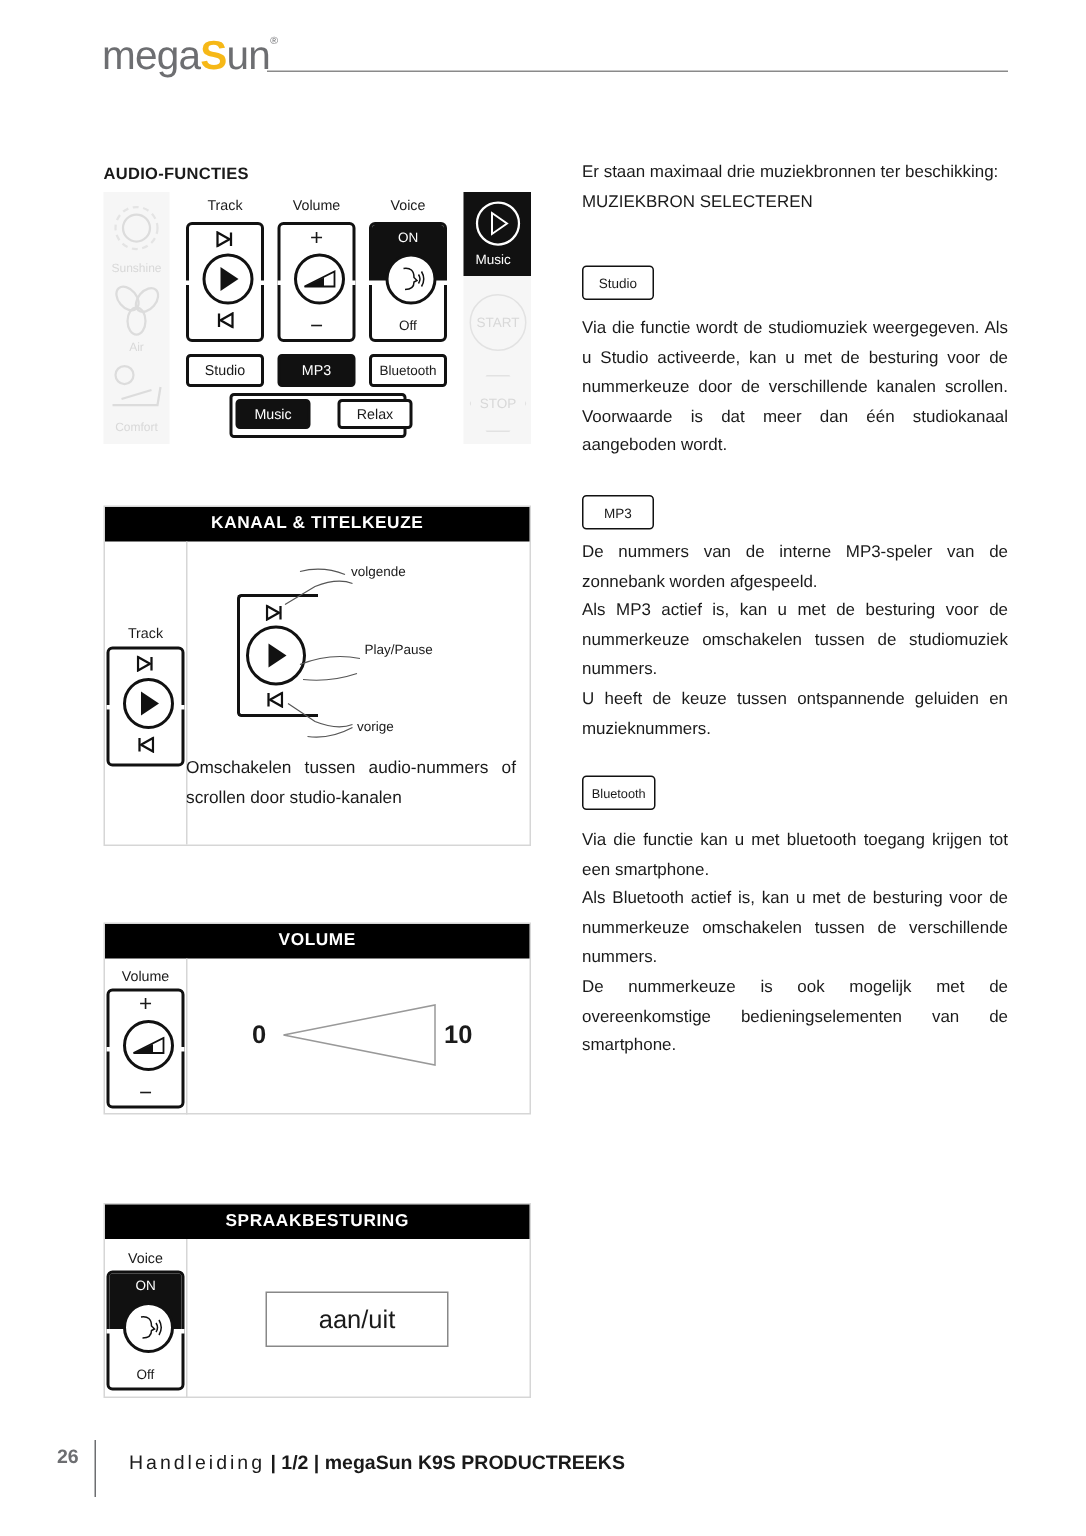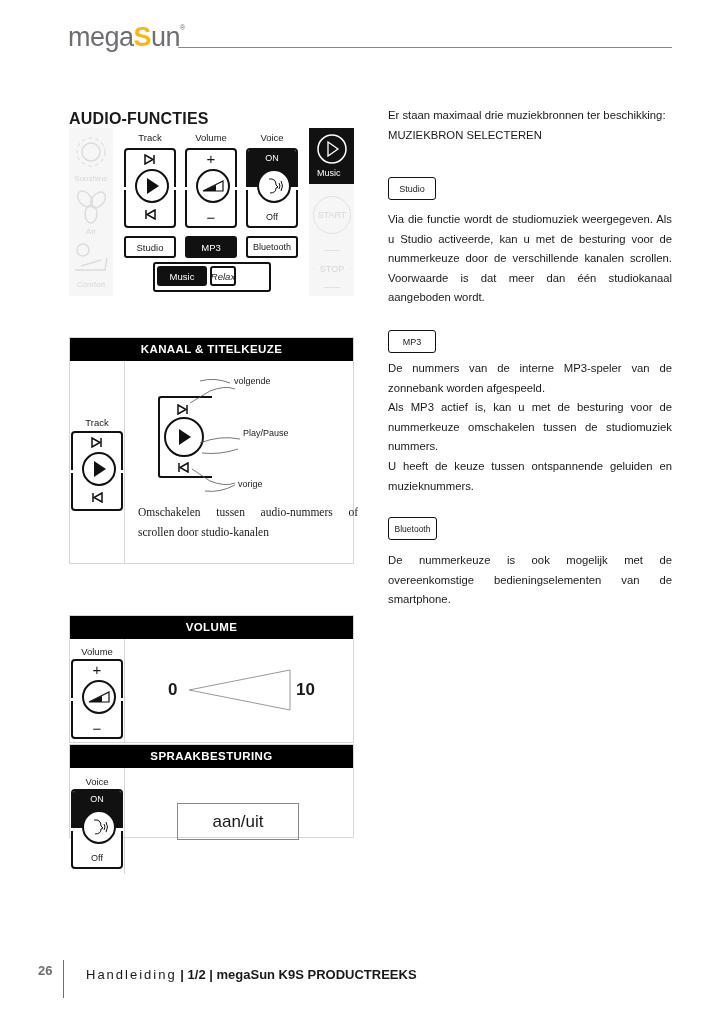--- a/index.html
+++ b/index.html
@@ -4,21 +4,21 @@
 <style>
   html, body { margin:0; padding:0; background:#fff; }
   body { width:724px; height:1024px; position:relative; font-family:"Liberation Sans", sans-serif; color:#1a1a1a; overflow:hidden; }
   .abs { position:absolute; }
   
   .logo { left:68px; top:22px; font-size:27px; letter-spacing:-0.5px; color:#6d6e71; font-weight:normal; }
   .logo .sun { color:#f6b817; font-weight:bold; }
   .logo .reg { font-size:7px; vertical-align:top; position:relative; top:2px; color:#6d6e71; }
   .logo-rule { left:178px; top:47px; width:494px; height:0; border-top:1px solid #8a8a8a; }
 
-  .section-title { left:69px; top:110px; font-size:16px; font-weight:bold; letter-spacing:0.2px; }
+  .section-title { left:69px; top:110px; font-size:11px; font-weight:bold; letter-spacing:0.2px; }
 
   
   .panel { left:69px; top:128px; width:285px; height:168px; }
   .side-faded { position:absolute; top:0; width:44px; height:168px; background:#f6f6f6; color:#d8d8d8; font-size:8px; text-align:center; }
   .ctrl-label { position:absolute; font-size:9.5px; text-align:center; width:54px; }
   .ctrl { position:absolute; width:52px; height:80px; border:2px solid #111; border-radius:4px; background:#fff; box-sizing:border-box; }
   .ctrl .mid { position:absolute; left:-2px; right:-2px; top:37px; height:3px; background:#fff; }
   .ctrl .circle { position:absolute; left:9px; top:19px; width:34px; height:34px; border:2px solid #111; border-radius:50%; background:#fff; box-sizing:border-box; display:flex; align-items:center; justify-content:center; }
   .ctrl .top, .ctrl .bot { position:absolute; left:0; right:0; text-align:center; font-size:10px; line-height:1; }
   .ctrl .top { top:4px; }
@@ -119,21 +119,21 @@
         </svg>
       </div>
     <div class="bot" style="font-size:9px;">Off</div>
   </div>
 
   <div class="src-btn" style="left:55px; top:108px; width:52px;">Studio</div>
   <div class="src-btn dark" style="left:116px; top:108px; width:52px;">MP3</div>
   <div class="src-btn" style="left:177px; top:108px; width:52px; font-size:9px;">Bluetooth</div>
   <div style="position:absolute; left:84px; top:134px; width:118px; height:30px; border:2px solid #111; border-radius:3px; box-sizing:border-box;">
     <div class="src-btn dark" style="left:2px; top:2px; width:50px; height:20px;">Music</div>
-    <div class="src-btn" style="left:55px; top:2px; width:26px; height:20px;font-style:italic;">Relax</div>
+    <div class="src-btn" style="left:70px; top:2px; width:50px; height:20px;">Relax</div>
   </div>
 
   <div class="side-faded" style="left:240px; width:45px;">
     <div style="position:absolute; left:0; top:0; width:45px; height:56px; background:#111; color:#fff;">
       <svg width="34" height="34" style="margin-top:4px">
           <circle cx="17" cy="17" r="14" fill="none" stroke="#fff" stroke-width="1.5"></circle>
           <path d="M13 10 L23 17 L13 24 Z" fill="none" stroke="#fff" stroke-width="1.3"></path>
         </svg>
       <div style="font-size:9px; text-align:left; padding-left:8px;">Music</div>
     </div>
@@ -182,21 +182,21 @@
     <svg style="position:absolute; left:110px; top:12px;" width="70" height="120">
       <g fill="none" stroke="#555" stroke-width="0.8">
         <path d="M20 8 Q35 4 50 10 M10 30 L30 18 Q45 12 55 16"></path>
         <path d="M20 70 Q40 62 60 66 M22 80 Q40 82 58 76"></path>
         <path d="M12 96 L30 108 Q45 114 55 110 M25 118 Q40 120 55 112"></path>
       </g>
     </svg>
     <div style="position:absolute; left:164px; top:15px; font-size:9px;">volgende</div>
     <div style="position:absolute; left:173px; top:67px; font-size:9px;">Play/Pause</div>
     <div style="position:absolute; left:168px; top:118px; font-size:9px;">vorige</div>
-    <div style="position:absolute; left:68px; top:142px; width:220px; font-size:11.5px; line-height:19.5px; text-align:justify;font-family:Liberation Serif, serif;">Omschakelen tussen audio-nummers of scrollen door studio-kanalen</div>
+    <div style="position:absolute; left:54px; top:142px; width:220px; font-size:11.5px; line-height:19.5px; text-align:justify;">Omschakelen tussen audio-nummers of scrollen door studio-kanalen</div>
   </div>
 </div>
 
 <div class="tbl" style="top:615px; height:128px;">
   <div class="tbl-head">VOLUME</div>
   <div class="tbl-body" style="height:104px;">
     <div class="tbl-left">
       <div style="position:absolute; top:7px; width:54px; text-align:center; font-size:9.5px;">Volume</div>
       <div class="ctrl" style="left:1px; top:20px;">
         <div class="mid"></div>
@@ -211,21 +211,21 @@
       </div>
     </div>
     <div style="position:absolute; left:98px; top:41px; font-size:17px; font-weight:bold;">0</div>
     <svg style="position:absolute; left:118px; top:30px;" width="104" height="42">
         <path d="M1 21 L102 1 L102 41 Z" fill="none" stroke="#999" stroke-width="1"></path>
       </svg>
     <div style="position:absolute; left:226px; top:41px; font-size:17px; font-weight:bold;">10</div>
   </div>
 </div>
 
-<div class="tbl" style="top:744px; height:94px;">
+<div class="tbl" style="top:802px; height:130px;">
   <div class="tbl-head">SPRAAKBESTURING</div>
   <div class="tbl-body" style="height:106px;">
     <div class="tbl-left">
       <div style="position:absolute; top:8px; width:54px; text-align:center; font-size:9.5px;">Voice</div>
       <div class="ctrl voice" style="left:1px; top:21px;">
         <div class="topfill"></div>
         <div class="mid"></div>
         <div class="top" style="color:#fff; font-size:9px;">ON</div>
         <div class="circle">
             <svg width="20" height="18">
@@ -251,18 +251,20 @@
 
 <div class="tag" style="top:330px; width:48px;">MP3</div>
 <div class="abs rt" style="top:359px;">
   <p>De nummers van de interne MP3-speler van de zonnebank worden afgespeeld.</p>
   <p>Als MP3 actief is, kan u met de besturing voor de nummerkeuze omschakelen tussen de studiomuziek nummers.</p>
   <p>U heeft de keuze tussen ontspannende geluiden en muzieknummers.</p>
 </div>
 
 <div class="tag" style="top:517px; width:49px; font-size:8.5px; padding:0 3px;">Bluetooth</div>
 <div class="abs rt" style="top:551px;">
+  <p>Via die functie kan u met bluetooth toegang krijgen tot een smartphone.</p>
+  <p>Als Bluetooth actief is, kan u met de besturing voor de nummerkeuze omschakelen tussen de verschillende nummers.</p>
   <p>De nummerkeuze is ook mogelijk met de overeenkomstige bedieningselementen van de smartphone.</p>
 </div>
 
 <div class="abs footer-num">26</div>
 <div class="abs footer-rule"></div>
 <div class="abs footer-text"><span class="spaced">Handleiding</span><b> | </b><b>1/2</b><b> | </b><b>megaSun K9S PRODUCTREEKS</b></div>
 
 </body></html>

